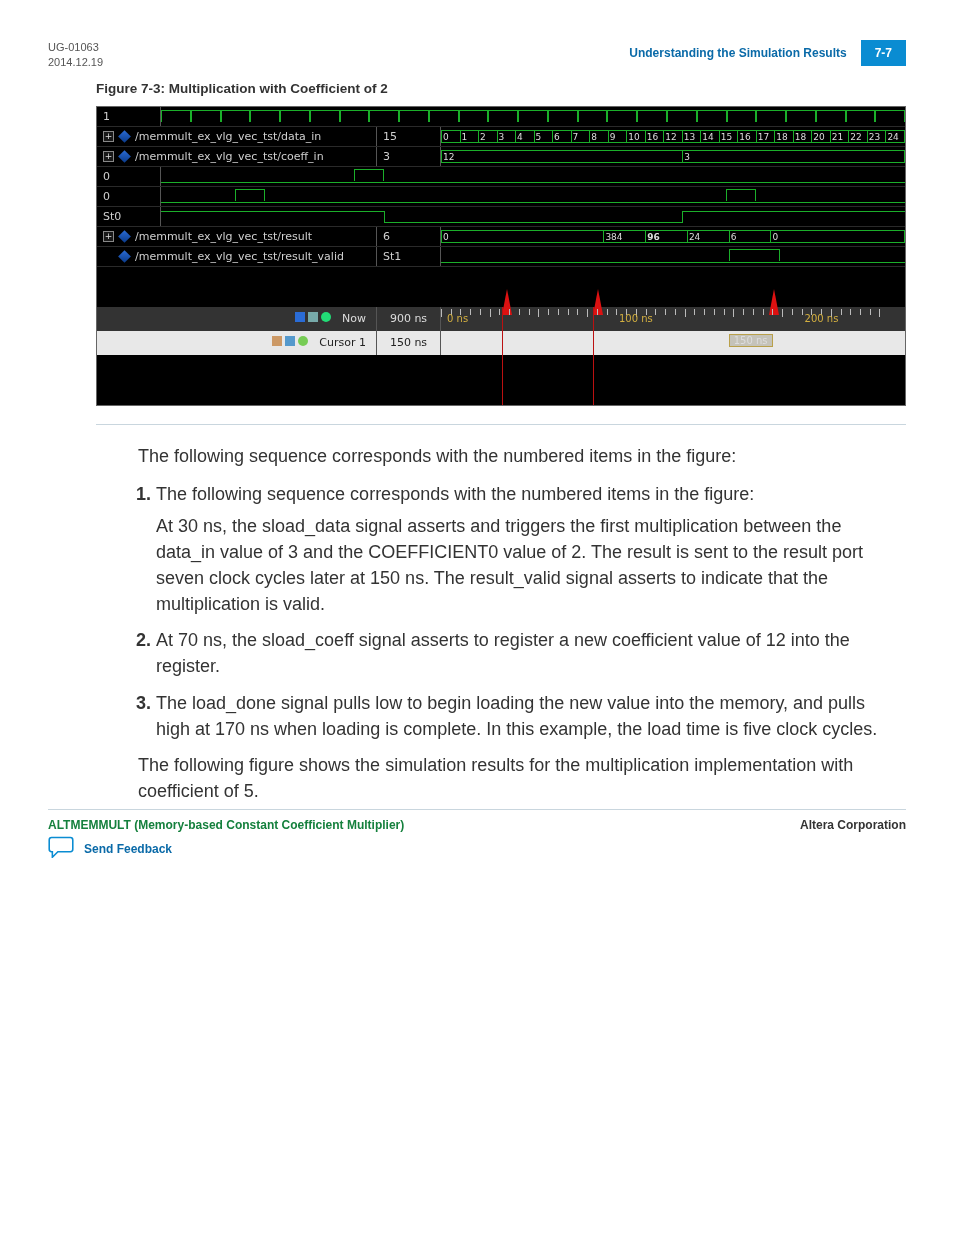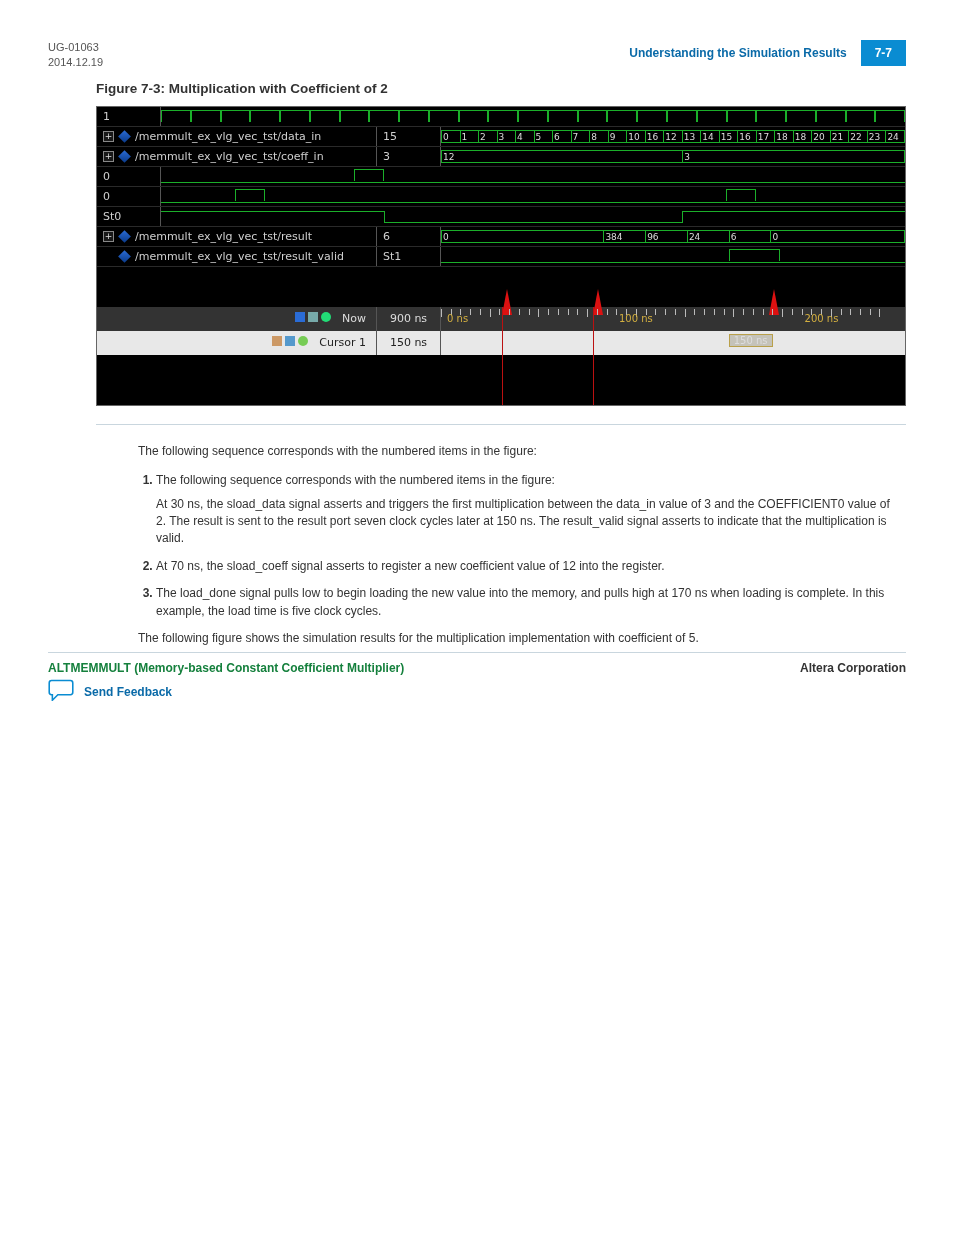--- a/index.html
+++ b/index.html
@@ -37,21 +37,21 @@
   .bottom-rows { background: #1d4ed8; }
   .br { display: flex; height: 24px; align-items: center; }
   .br .l { width: 280px; text-align: right; padding-right: 10px; color: #ddd; font-size: 11px; border-right: 1px solid #555; height: 100%; display:flex; align-items:center; justify-content:flex-end; gap:8px; }
   .br .c { width: 64px; text-align: center; color: #ddd; font-size: 11px; border-right: 1px solid #555; height:100%; display:flex; align-items:center; justify-content:center; }
   .br .r { flex: 1; position: relative; height:100%; }
   .br.now { background: #333; }
   .ticks { position: absolute; left: 0; right: 0; top: 2px; height: 8px; }
   .tick { position: absolute; top: 0; width: 1px; height: 6px; background: #bbb; }
   .tick-lbl { position: absolute; top: 6px; transform: translateX(-50%); font-size: 10px; color: #d4b040; }
   .cursor-box { position: absolute; top: 3px; font-size: 10px; color: #ddd; border: 1px solid #b9a04a; background: rgba(60,50,0,.2); padding: 0 4px; }
-  .content { margin: 14px 0 0 90px; font-size: 12px; line-height: 1.45; color: #333; max-width: 760px; }
+  .content { margin: 14px 0 0 90px; font-size: 18px; line-height: 1.45; color: #333; max-width: 760px; }
   .content p { margin: 0 0 12px 0; }
   ol.numlist { list-style: decimal; padding-left: 18px; }
   ol.numlist > li { margin-bottom: 10px; }
   ol.numlist > li::marker { font-weight: bold; }
   ol.numlist p { margin: 6px 0 0 0; }
   .footer { position: absolute; left: 48px; right: 48px; bottom: 44px; display: flex; justify-content: space-between; align-items: flex-end; font-size: 12px; border-top: 1px solid #c9d6de; padding-top: 8px; }
   .footer .l { color: #15803d; font-weight: bold; }
   .footer .r { color: #333; font-weight: bold; }
   .feedback { position: absolute; left: 48px; bottom: 14px; display: flex; align-items: center; gap: 10px; }
   .feedback a { color: #0a6aa8; font-weight: bold; font-size: 12px; text-decoration: none; }
@@ -188,21 +188,21 @@
         <div class="wf-name">
           <span class="expand">+</span>
           <span class="diamond"></span>
           <span>/memmult_ex_vlg_vec_tst/result</span>
         </div>
         <div class="wf-val">6</div>
         <div class="wf-wave">
           <div class="hex-strip">
             <div class="hex-cell" style="flex: 0 0 35%;">0</div>
             <div class="hex-cell" style="flex: 0 0 9%;">384</div>
-            <div class="hex-cell" style="flex: 0 0 9%;">96</div>
+            <div class="hex-cell" style="flex: 0 0 9%; font-weight: bold;">96</div>
             <div class="hex-cell" style="flex: 0 0 9%;">24</div>
             <div class="hex-cell" style="flex: 0 0 9%;">6</div>
             <div class="hex-cell" style="flex: 0 0 29%;">0</div>
           </div>
         </div>
       </div>
       <div class="wf-row">
         <div class="wf-name">
           <span style="width: 11px;"></span>
           <span class="diamond"></span>

